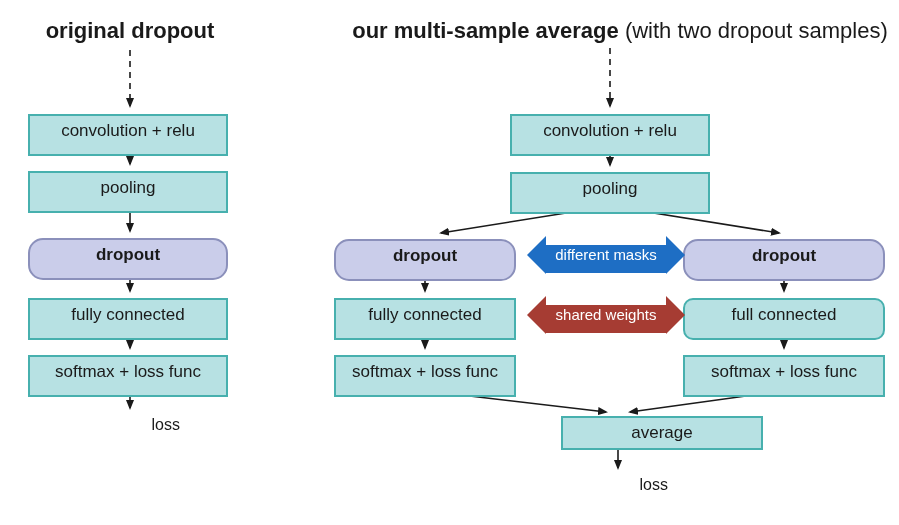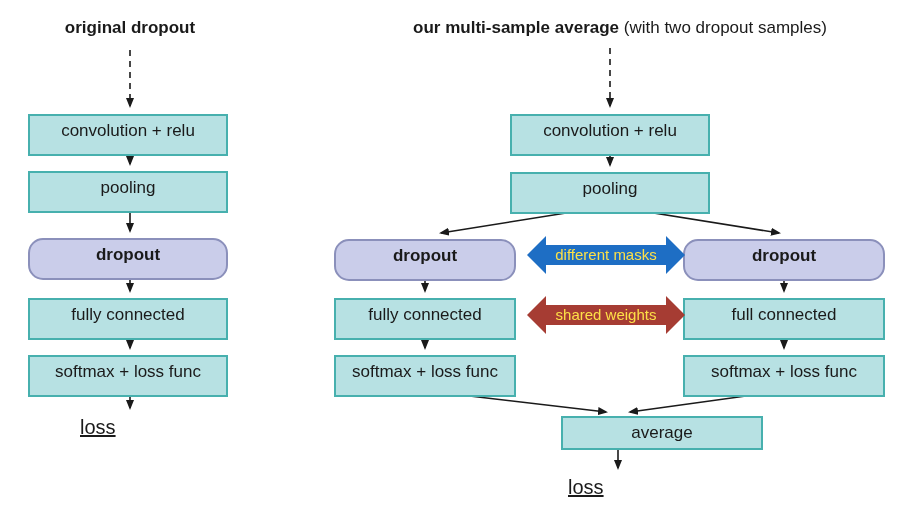--- a/index.html
+++ b/index.html
@@ -25,21 +25,21 @@
   }
   .connectors {
     position: absolute;
     left: 0; top: 0;
     width: 899px; height: 525px;
     pointer-events: none;
   }
   .title {
     position: absolute;
     text-align: center;
-    font-size: 17px;
+    font-size: 22px;
     font-weight: bold;
     white-space: nowrap;
   }
   .title .normal { font-weight: normal; }
   .node {
     position: absolute;
     height: 42px;
     background: var(--box-fill);
     border: 2px solid var(--box-border);
     text-align: center;
@@ -49,31 +49,30 @@
   }
   .node.dropout {
     background: var(--dropout-fill);
     border-color: var(--dropout-border);
     font-weight: bold;
     border-radius: 15px;
   }
   .node.avg { height: 34px; line-height: 30px; margin-left: 44px; }
   .out-label {
     position: absolute;
-    text-align: left;
-    font-size: 20px;
+    text-align: right;
+    font-size: 16px;
     white-space: nowrap;
-    text-decoration: underline;
   }
   .banner {
     position: absolute;
-    height: 20px;
+    height: 28px;
     line-height: 20px;
     text-align: center;
-    color: #fde047;
+    color: #ffffff;
     font-size: 15px;
     white-space: nowrap;
   }
   .banner::before, .banner::after {
     content: "";
     position: absolute;
     top: -9.5px;
     width: 0; height: 0;
     border-top: 19.5px solid transparent;
     border-bottom: 19.5px solid transparent;
@@ -131,21 +130,21 @@
   <div class="out-label" style="left:80px; top:416px; width:100px;">loss</div>
 
   <div class="node" style="left:510px; top:114px; width:200px;">convolution + relu</div>
   <div class="node" style="left:510px; top:172px; width:200px;">pooling</div>
 
   <div class="node dropout" style="left:334px; top:239px; width:182px;">dropout</div>
   <div class="node" style="left:334px; top:298px; width:182px;">fully connected</div>
   <div class="node" style="left:334px; top:355px; width:182px;">softmax + loss func</div>
 
   <div class="node dropout" style="left:683px; top:239px; width:202px;">dropout</div>
-  <div class="node" style="left:683px; top:298px; width:202px;">full connected</div>
+  <div class="node" style="left:683px; top:298px; width:202px;border-radius:10px;">full connected</div>
   <div class="node" style="left:683px; top:355px; width:202px;">softmax + loss func</div>
 
   <div class="banner blue" style="left:546px; top:245px; width:120px;"><span>different masks</span></div>
   <div class="banner red" style="left:546px; top:305px; width:120px;"><span>shared weights</span></div>
 
   <div class="node avg" style="left:517px; top:416px; width:202px;">average</div>
   <div class="out-label" style="left:568px; top:476px; width:100px;">loss</div>
 
 </div>
 

